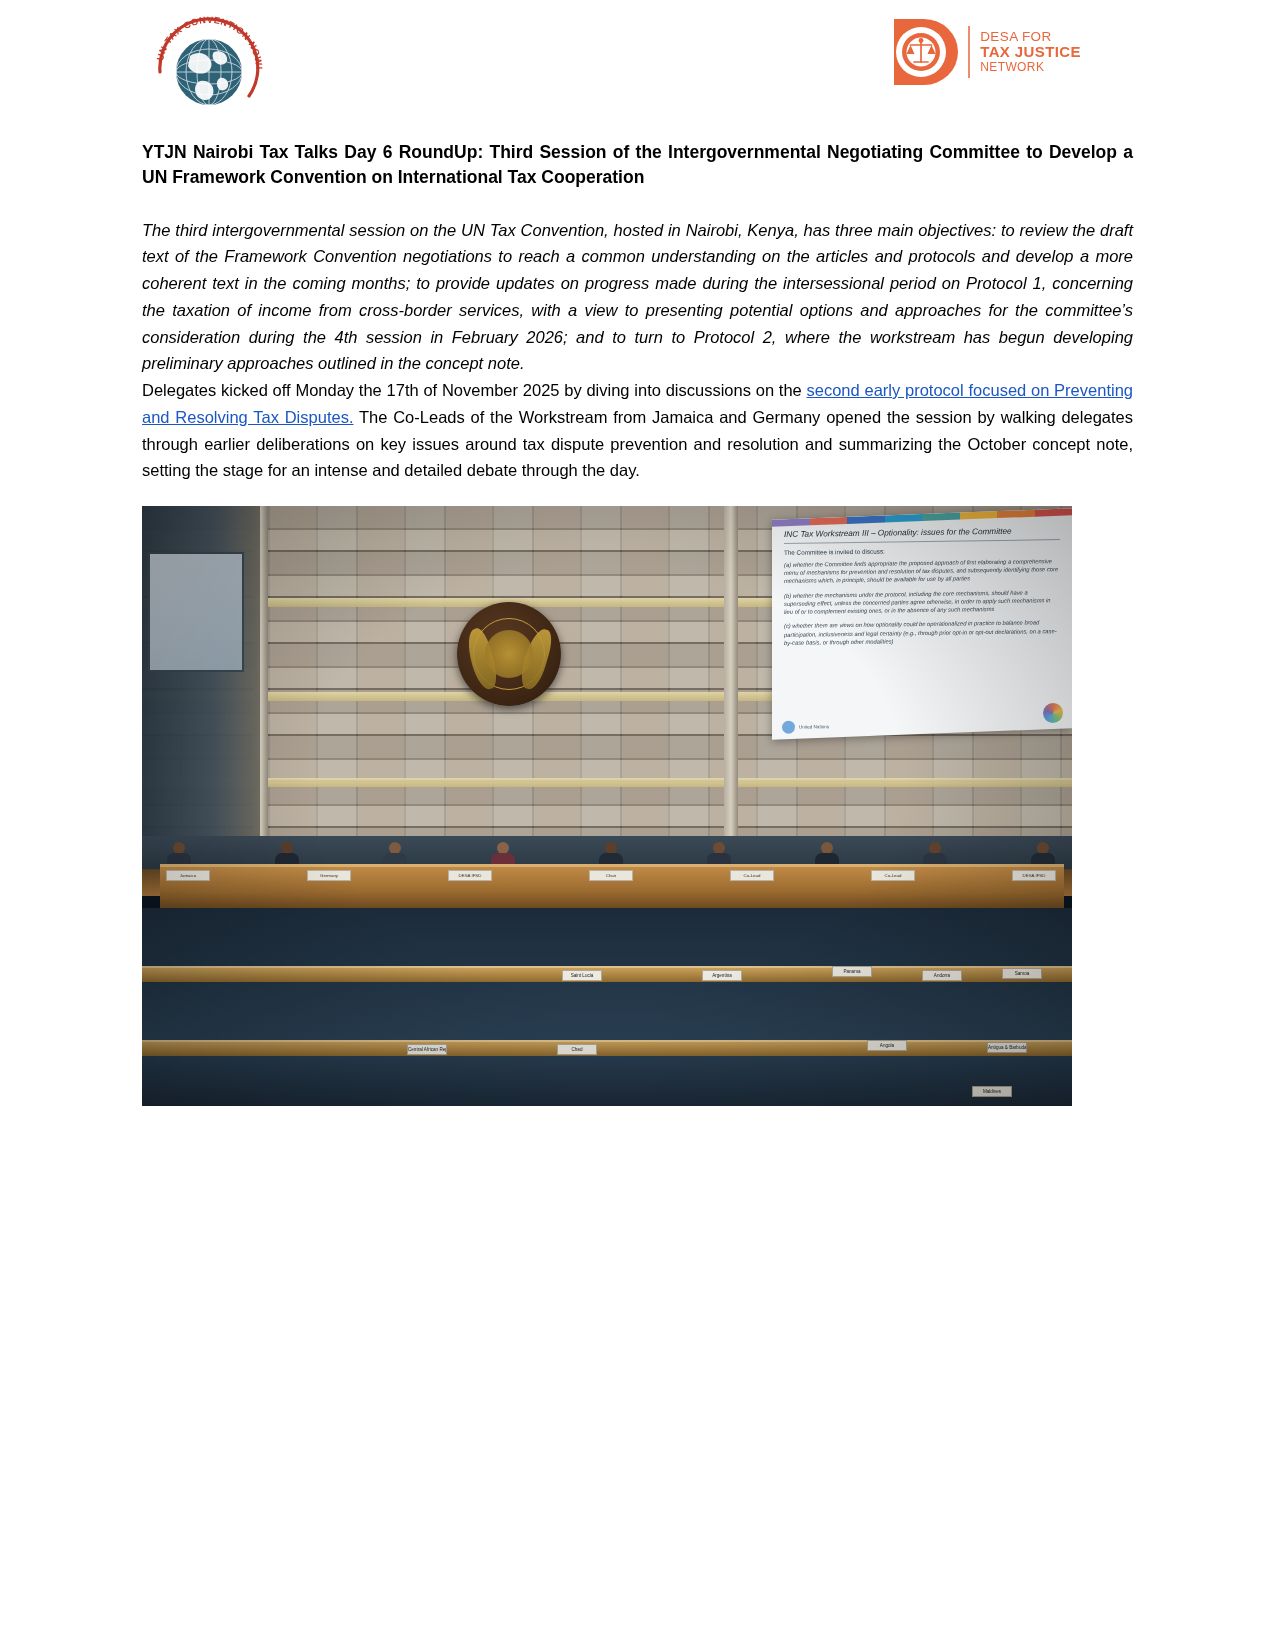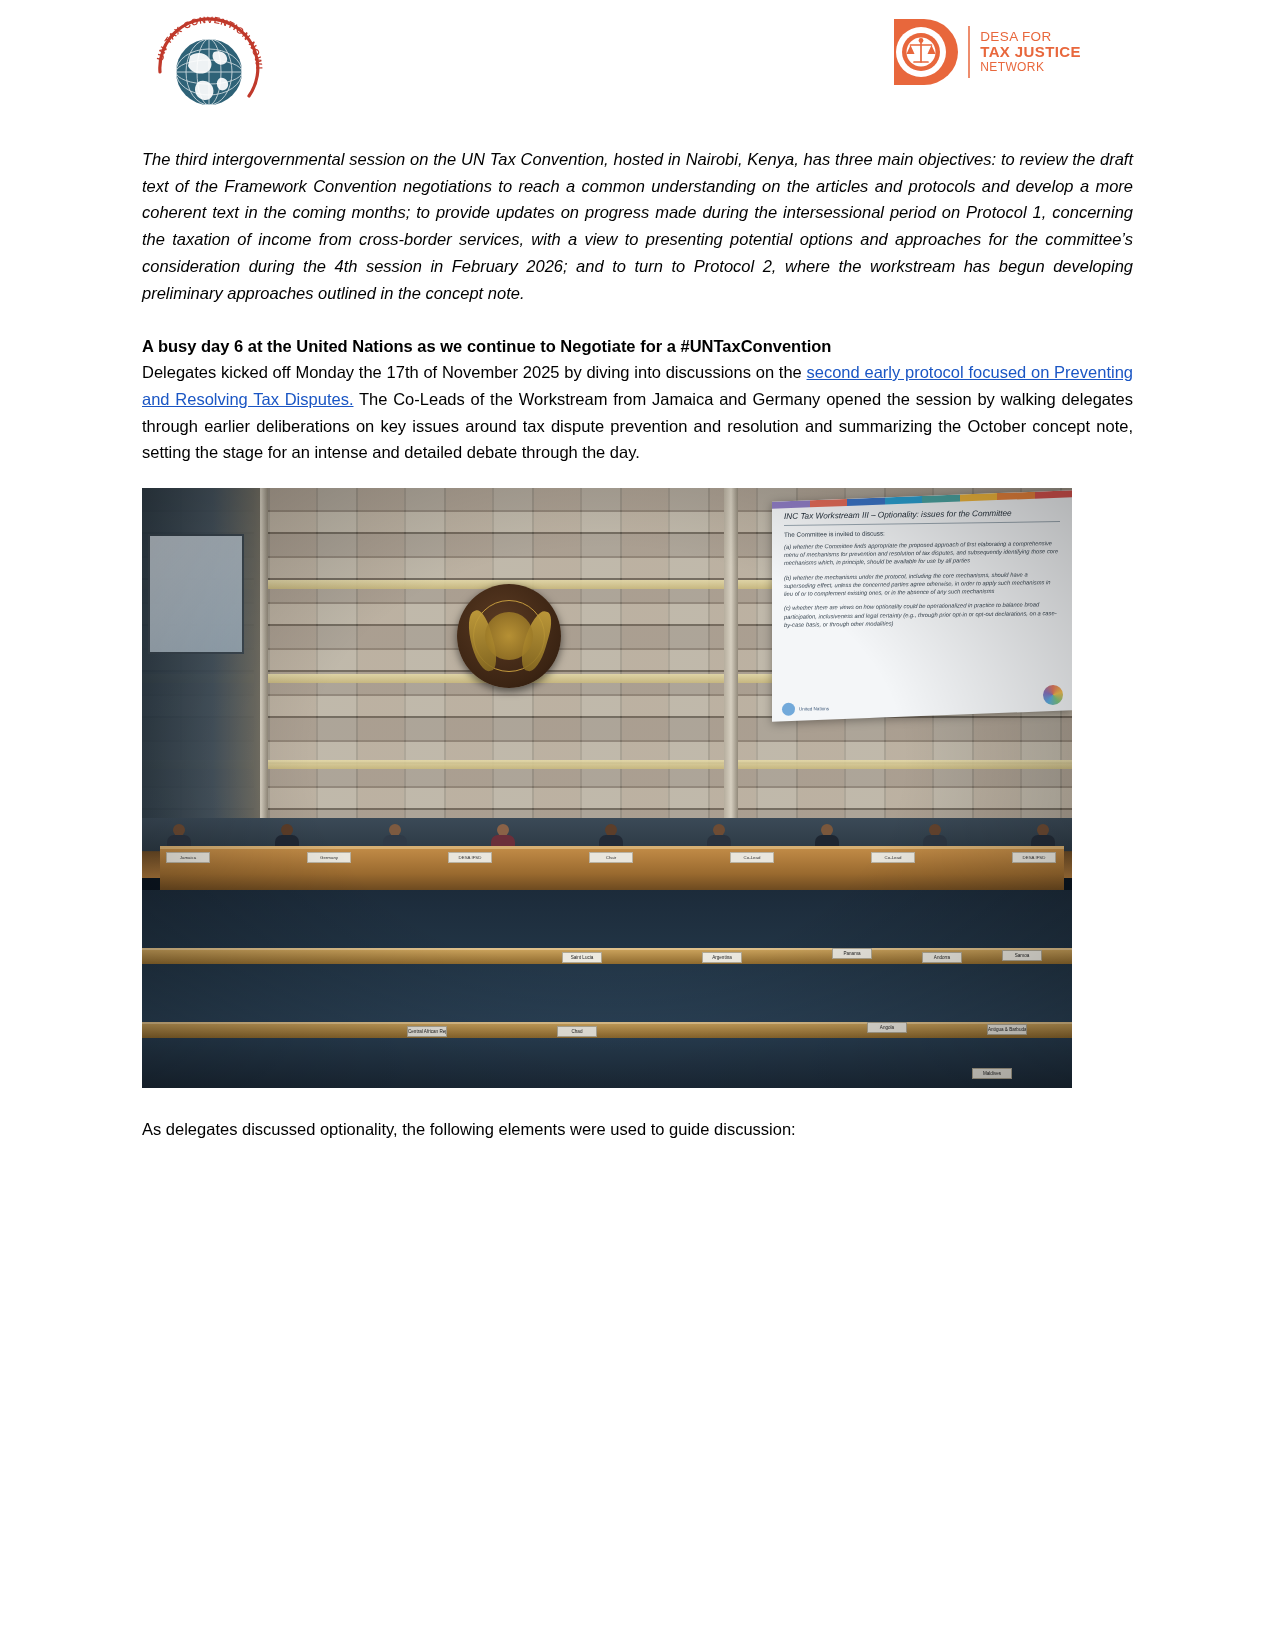--- a/index.html
+++ b/index.html
@@ -432,24 +432,24 @@
       </span>
       <span class="ytjn-divider"></span>
       <span class="ytjn-words">
         <span class="l1">DESA FOR</span>
         <span class="l2">TAX JUSTICE</span>
         <span class="l3">NETWORK</span>
       </span>
     </div>
   </div>
 
+  <h1 class="doc-title">YTJN Nairobi Tax Talks Day 6 RoundUp: Third Session of the Intergovernmental Negotiating Committee to Develop a UN Framework Convention on International Tax Cooperation</h1>
 
   <p class="intro">The third intergovernmental session on the UN Tax Convention, hosted in Nairobi, Kenya, has three main objectives: to review the draft text of the Framework Convention negotiations to reach a common understanding on the articles and protocols and develop a more coherent text in the coming months; to provide updates on progress made during the intersessional period on Protocol 1, concerning the taxation of income from cross-border services, with a view to presenting potential options and approaches for the committee’s consideration during the 4th session in February 2026; and to turn to Protocol 2, where the workstream has begun developing preliminary approaches outlined in the concept note.</p>
 
-  <p class="subhead">A busy day 6 at the United Nations as we continue to Negotiate for a #UNTaxConvention</p>
   <p class="body-para"><span>Delegates kicked off Monday the 17th of November 2025 by diving into discussions on the </span><a class="doc-link" href="#">second early protocol focused on Preventing and Resolving Tax Disputes.</a><span> The Co-Leads of the Workstream from Jamaica and Germany opened the session by walking delegates through earlier deliberations on key issues around tax dispute prevention and resolution and summarizing the October concept note, setting the stage for an intense and detailed debate through the day.</span></p>
 
   <div class="photo-wrap">
     <div class="photo">
 
       <div class="wall"></div>
       <div class="wall-band" style="top:92px"></div>
       <div class="wall-band" style="top:186px"></div>
       <div class="wall-band" style="top:272px"></div>
       <div class="wall-col" style="left:112px"></div>
@@ -600,15 +600,14 @@
         </div>
         <span class="plate" style="left:830px; top:178px">Maldives</span>
       </div>
 
       <div class="photo-vignette"></div>
     </div>
   </div>
 
 
 
-  <p class="closing-para" style="margin-top:28px">As delegates discussed optionality, the following elements were used to guide discussion:</p>
 
 </div>
 
 </body></html>

